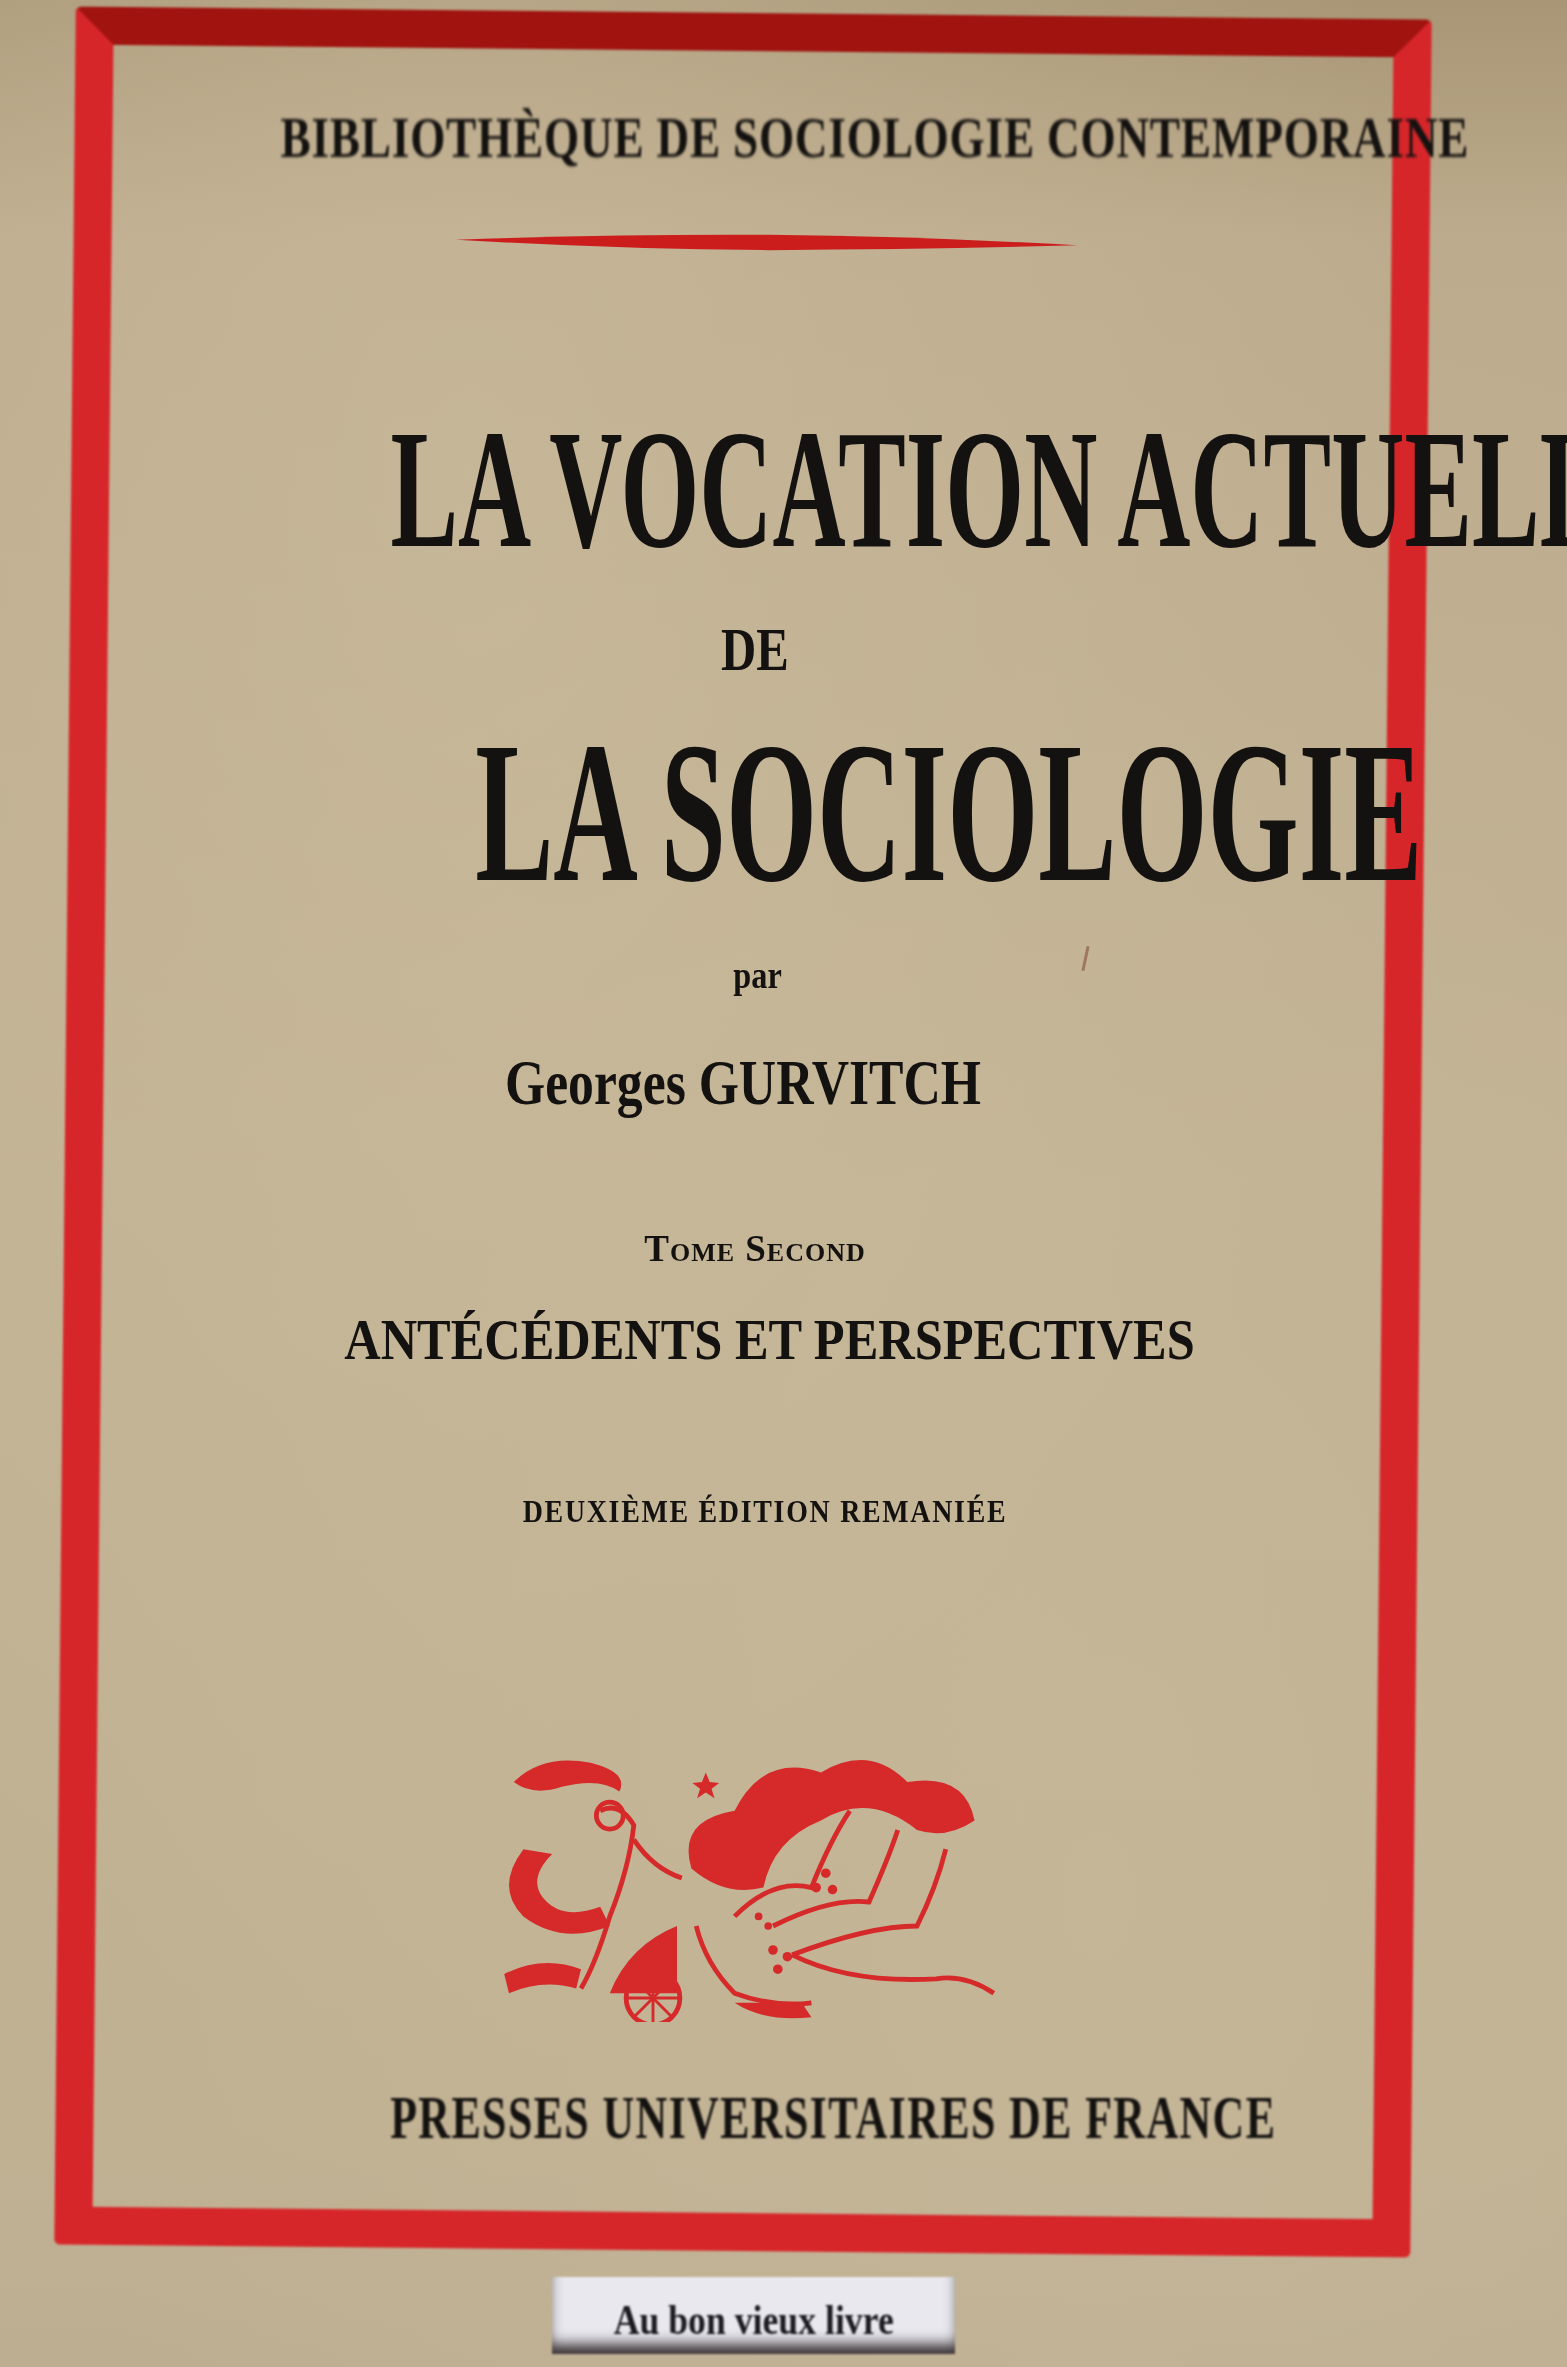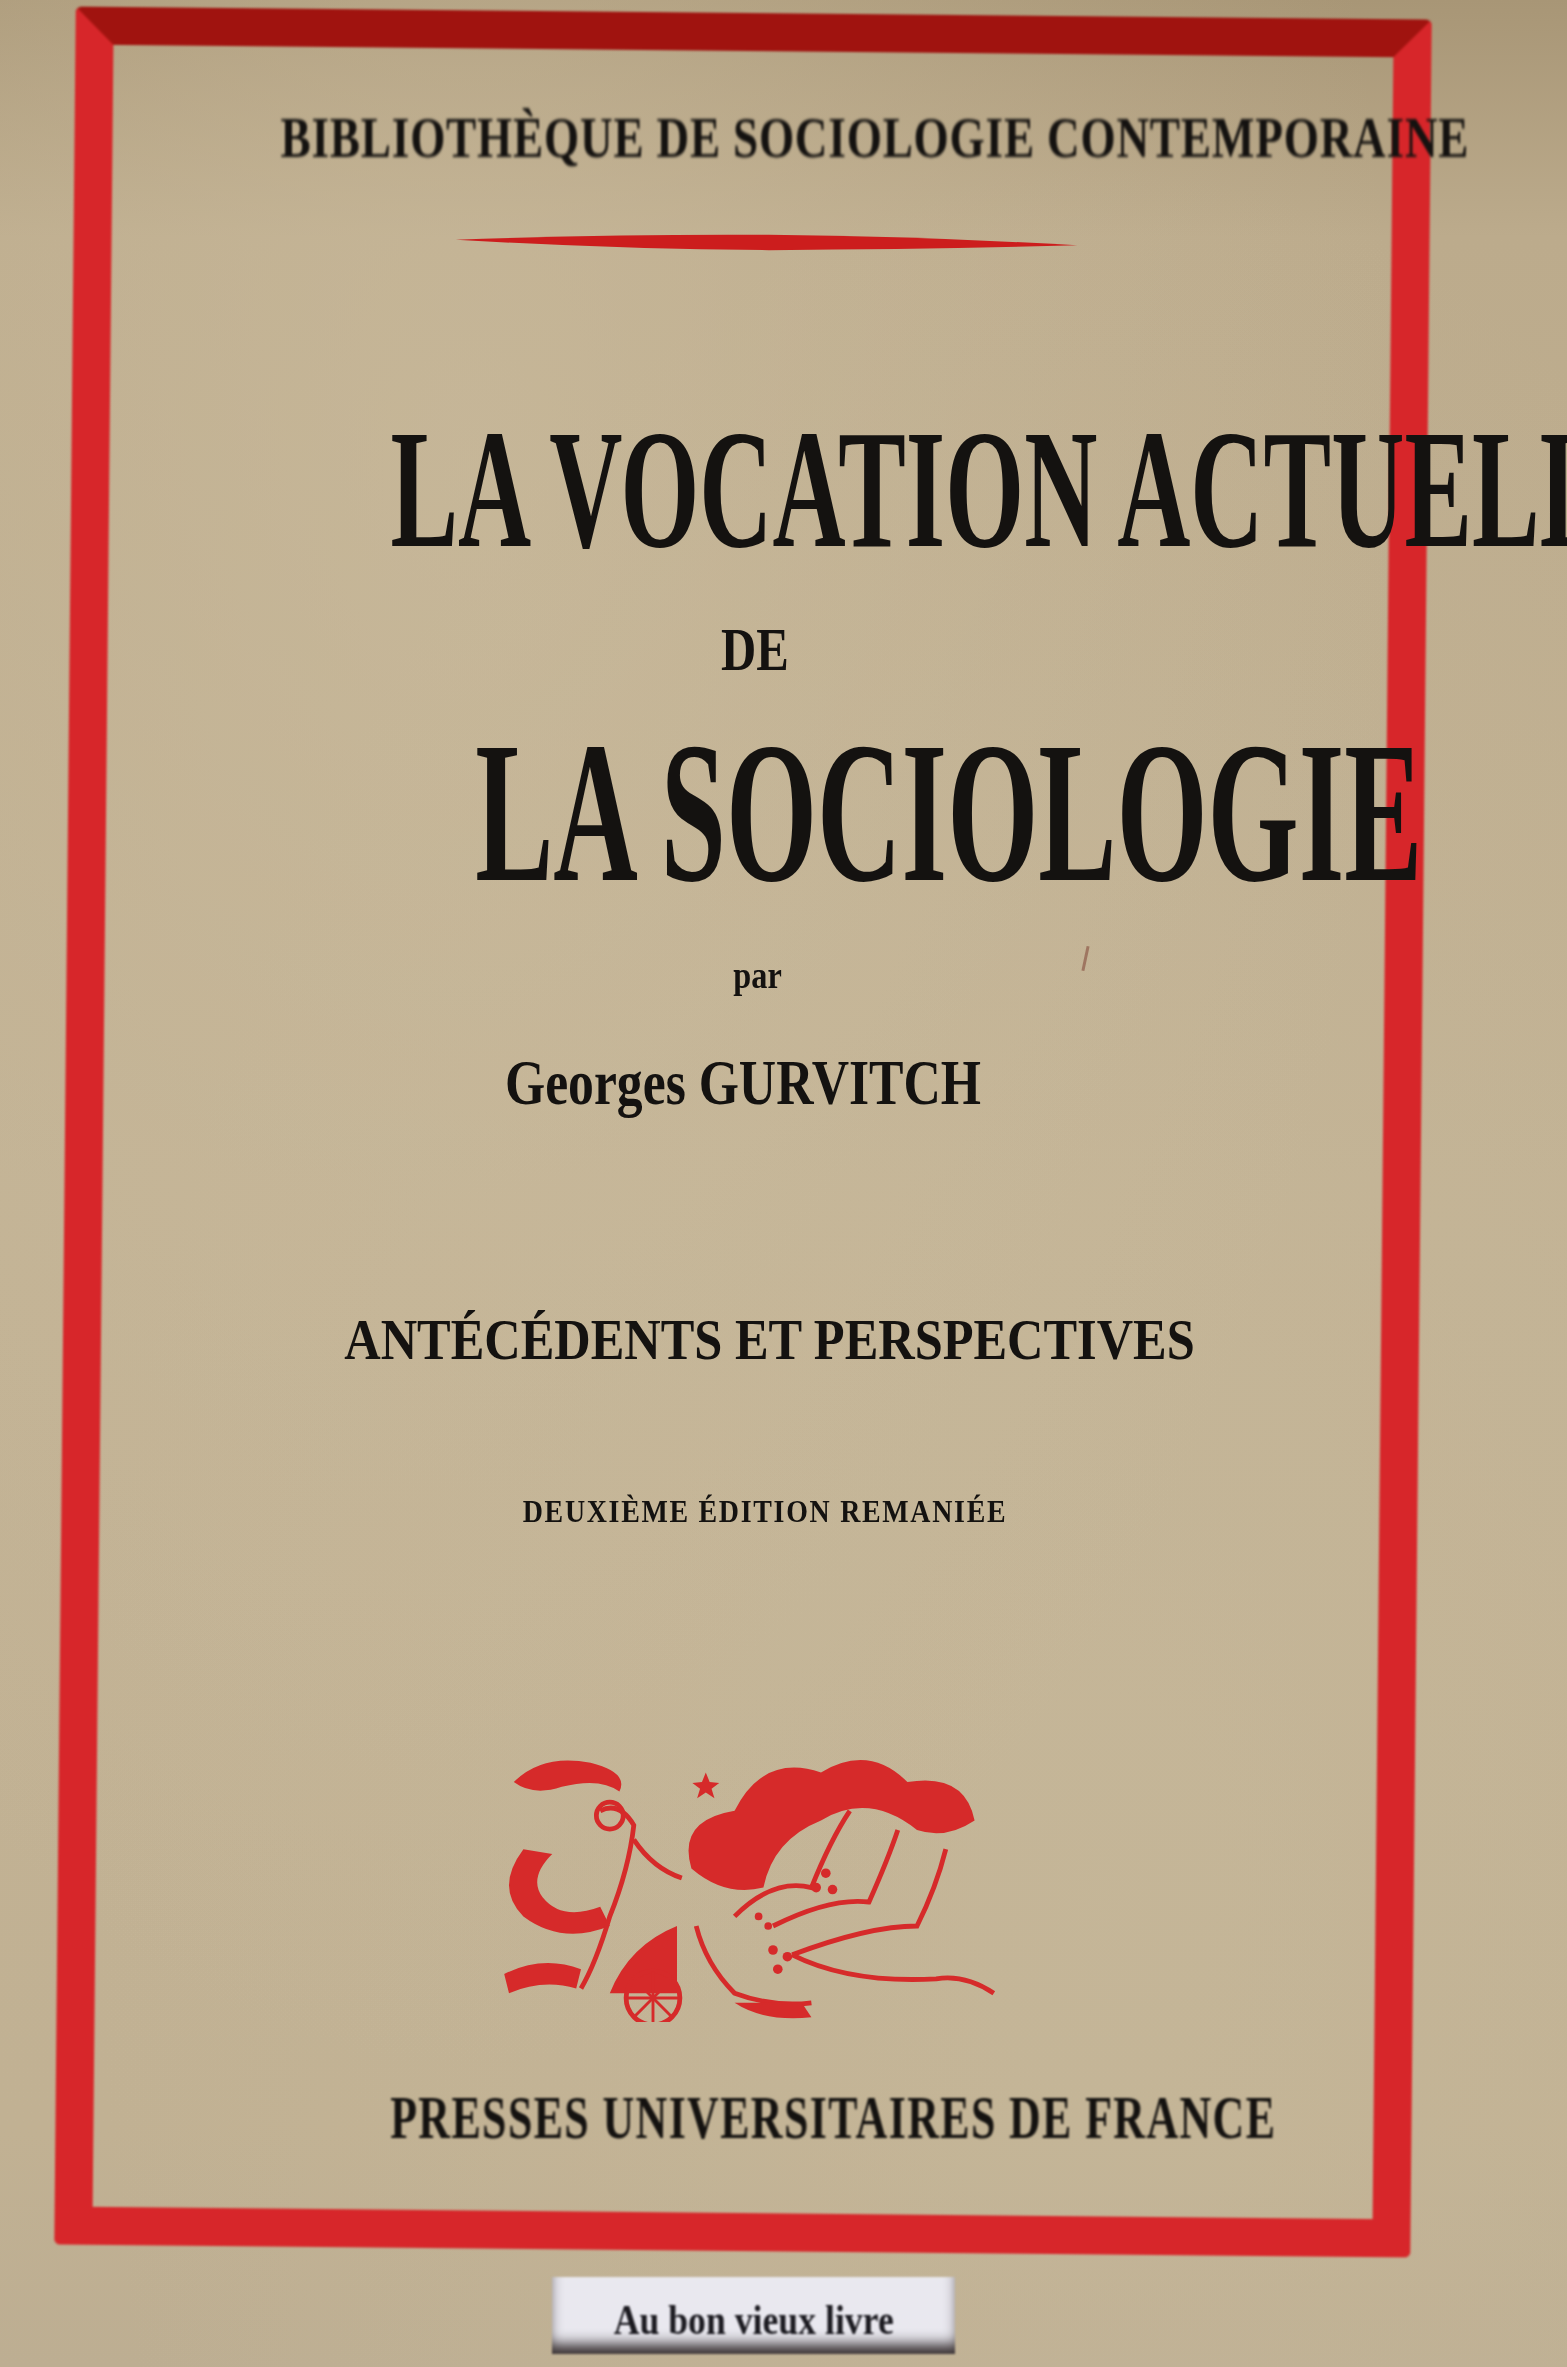--- a/index.html
+++ b/index.html
@@ -120,20 +120,21 @@
   </svg>
 
   <div class="line title1">LA VOCATION ACTUELLE</div>
   <div class="line de">DE</div>
   <div class="line title2">LA SOCIOLOGIE</div>
 
   <div class="scratch"></div>
 
   <div class="line par">par</div>
   <div class="line author">Georges GURVITCH</div>
+  <div class="line tome">Tome Second</div>
   <div class="line subtitle">ANTÉCÉDENTS ET PERSPECTIVES</div>
   <div class="line edition">DEUXIÈME ÉDITION REMANIÉE</div>
 
   <svg class="logo" viewBox="0 0 550 300">
     <g fill="#d62a2a" stroke="#d62a2a">
 
       <path d="M30 50 Q 60 20 110 30 Q 150 40 140 60 Q 120 45 80 55 Q 50 65 30 50 Z" stroke="none"></path>
       <path d="M40 120 Q 10 160 40 190 Q 80 220 130 200 L 120 180 Q 80 195 60 170 Q 45 150 70 125 Z" stroke="none"></path>
       <path d="M20 250 Q 60 230 100 245 L 95 265 Q 60 255 25 270 Z" stroke="none"></path>
 

